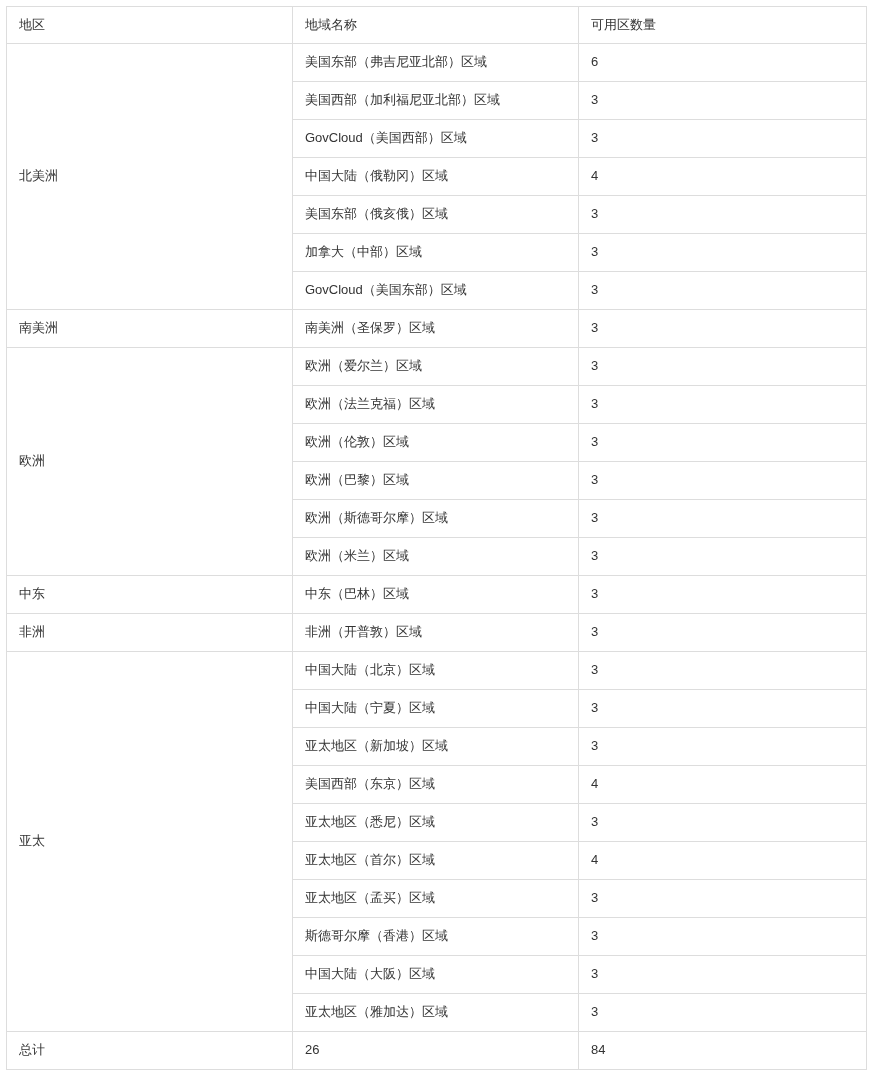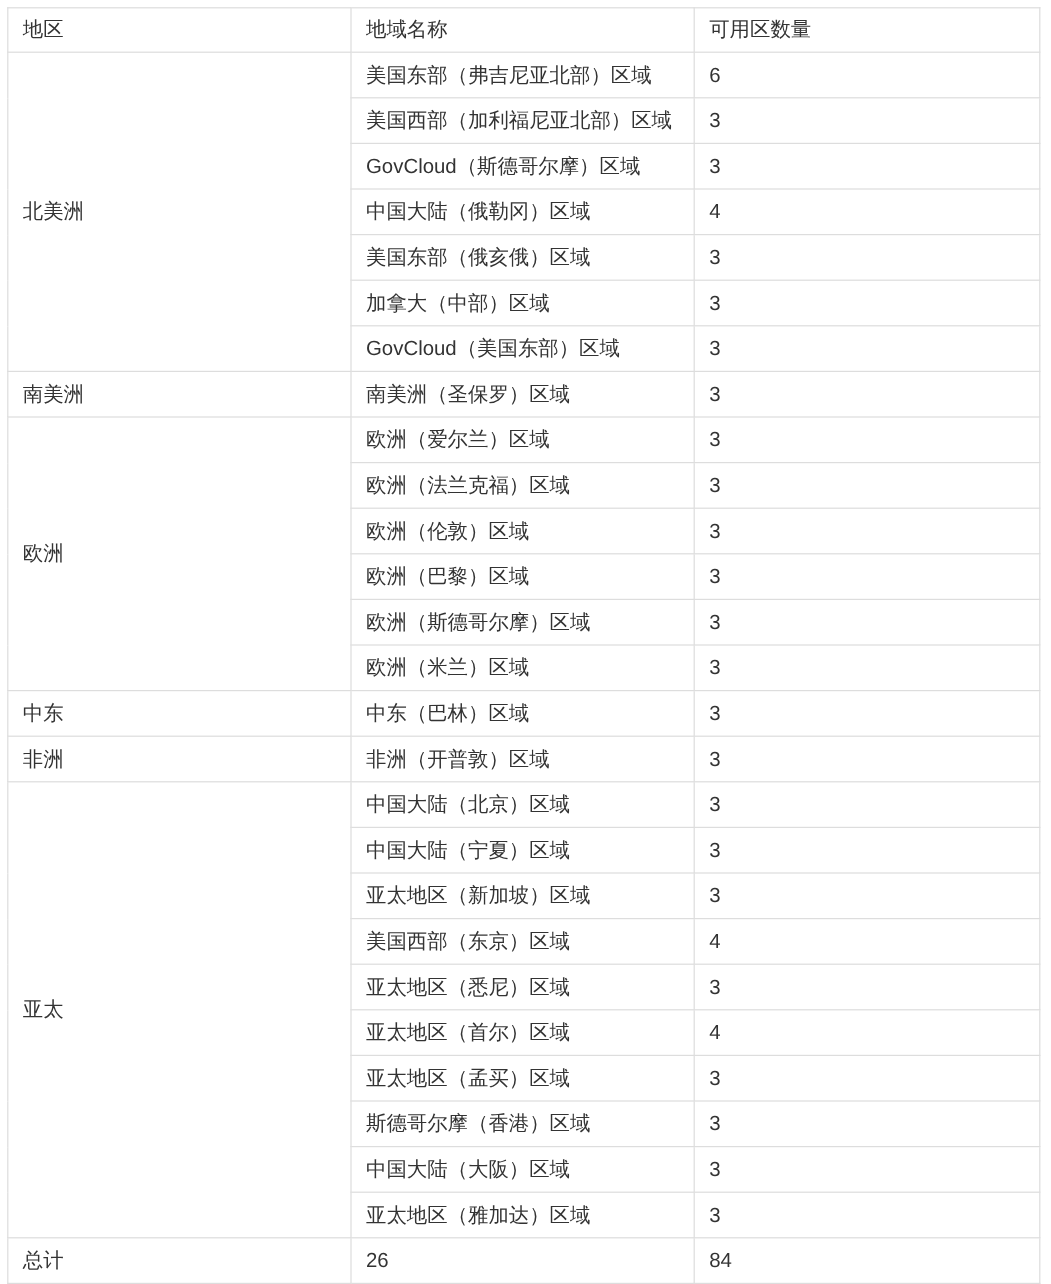--- a/index.html
+++ b/index.html
@@ -15,21 +15,21 @@
     color: #333333;
     overflow: hidden;
   }
   #region-table-wrap {
     padding: 6px 10px 0 6px;
   }
   table.region-table {
     border-collapse: collapse;
     width: 860px;
     table-layout: fixed;
-    font-size: 17px;
+    font-size: 13px;
     line-height: 1.4;
     color: #333333;
   }
   table.region-table col.col-region   { width: 286px; }
   table.region-table col.col-name     { width: 286px; }
   table.region-table col.col-azcount  { width: 288px; }
 
   table.region-table th,
   table.region-table td {
     border: 1px solid #dddddd;
@@ -75,21 +75,21 @@
         <tr>
           <td class="region-cell" rowspan="7">北美洲</td>
           <td>美国东部（弗吉尼亚北部）区域</td>
           <td>6</td>
         </tr>
         <tr>
           <td>美国西部（加利福尼亚北部）区域</td>
           <td>3</td>
         </tr>
         <tr>
-          <td>GovCloud（斯德哥尔摩）区域</td>
+          <td>GovCloud（美国西部）区域</td>
           <td>3</td>
         </tr>
         <tr>
           <td>中国大陆（俄勒冈）区域</td>
           <td>4</td>
         </tr>
         <tr>
           <td>美国东部（俄亥俄）区域</td>
           <td>3</td>
         </tr>

